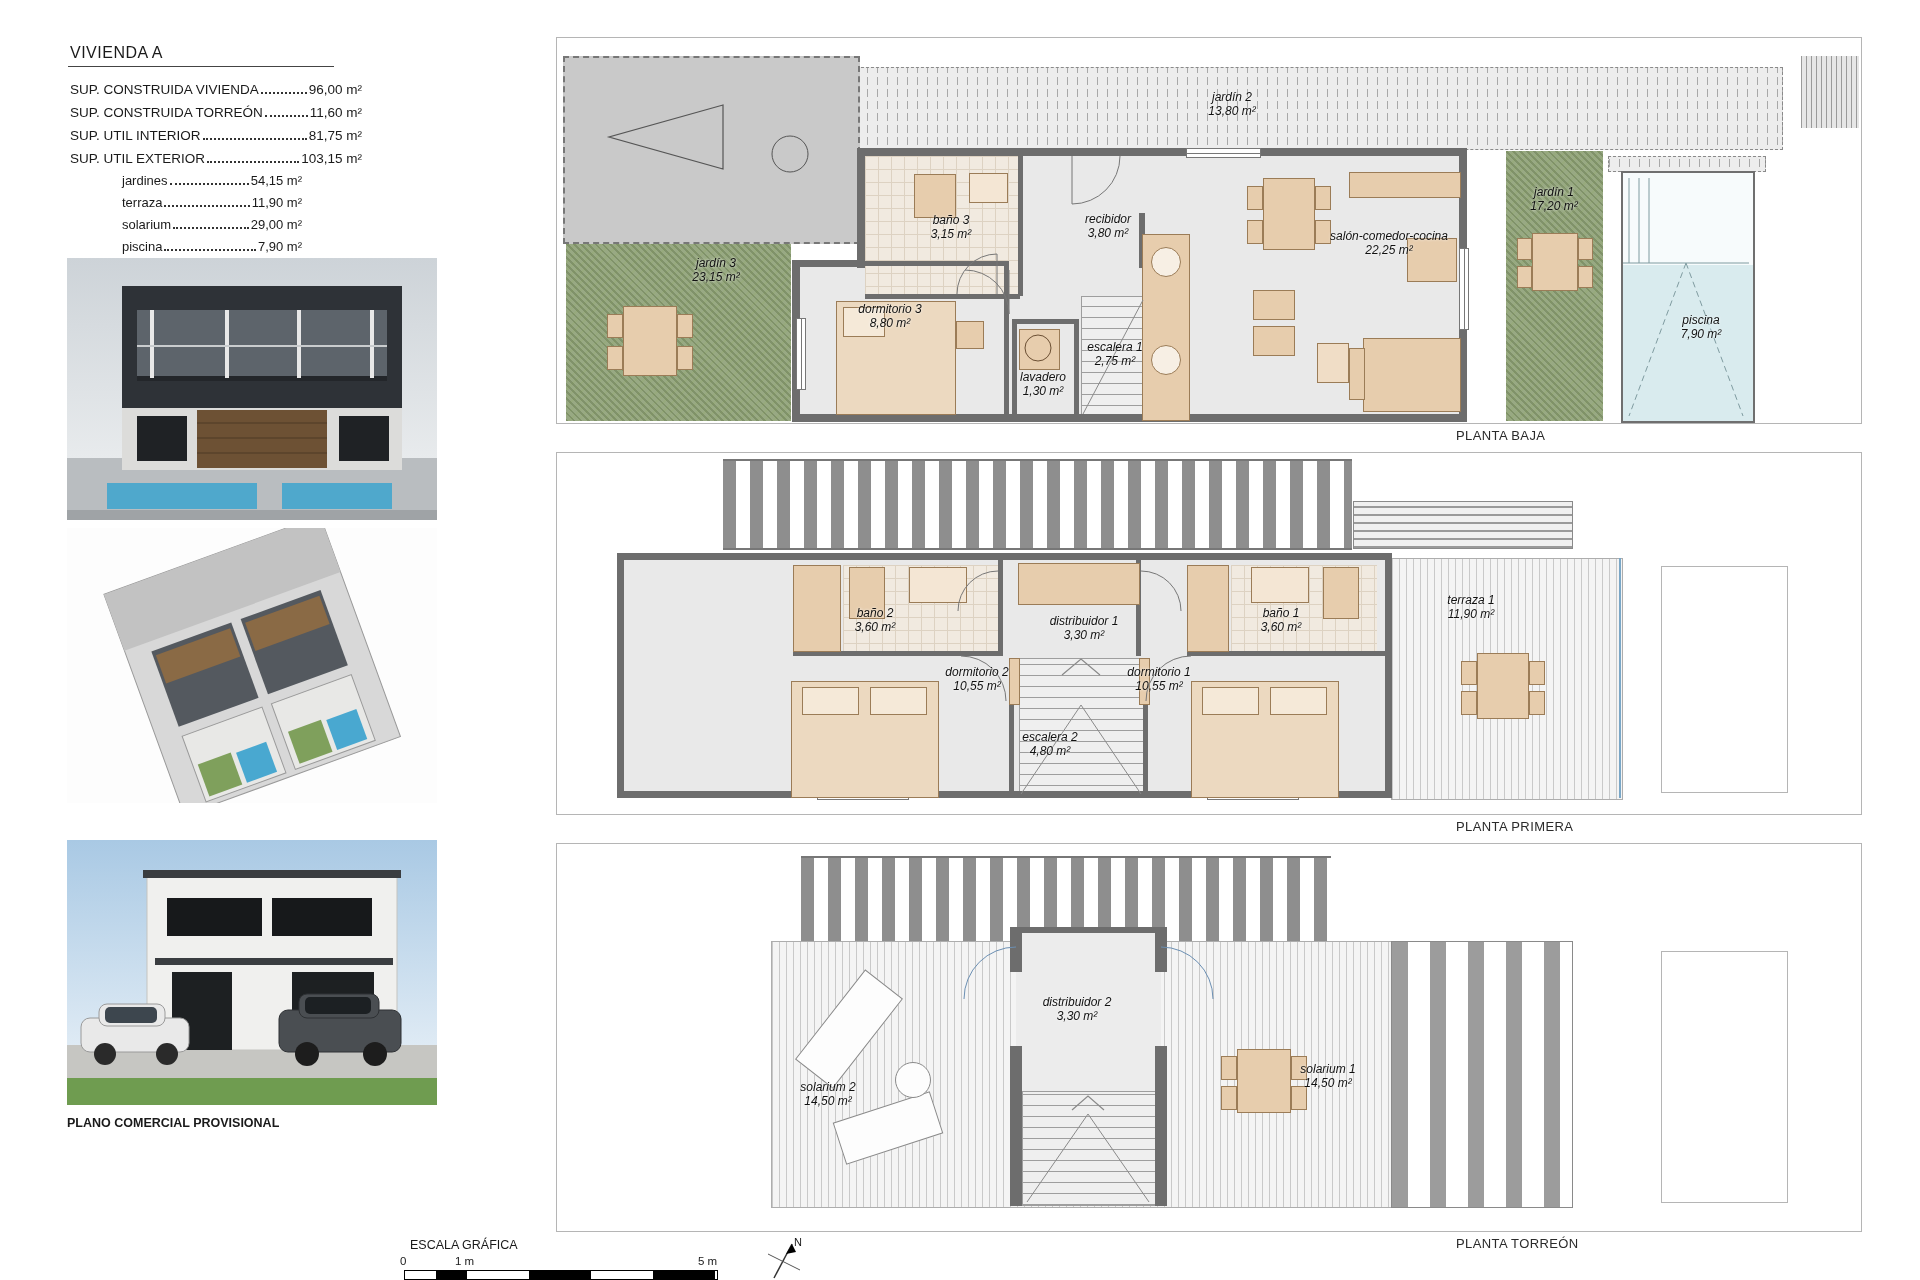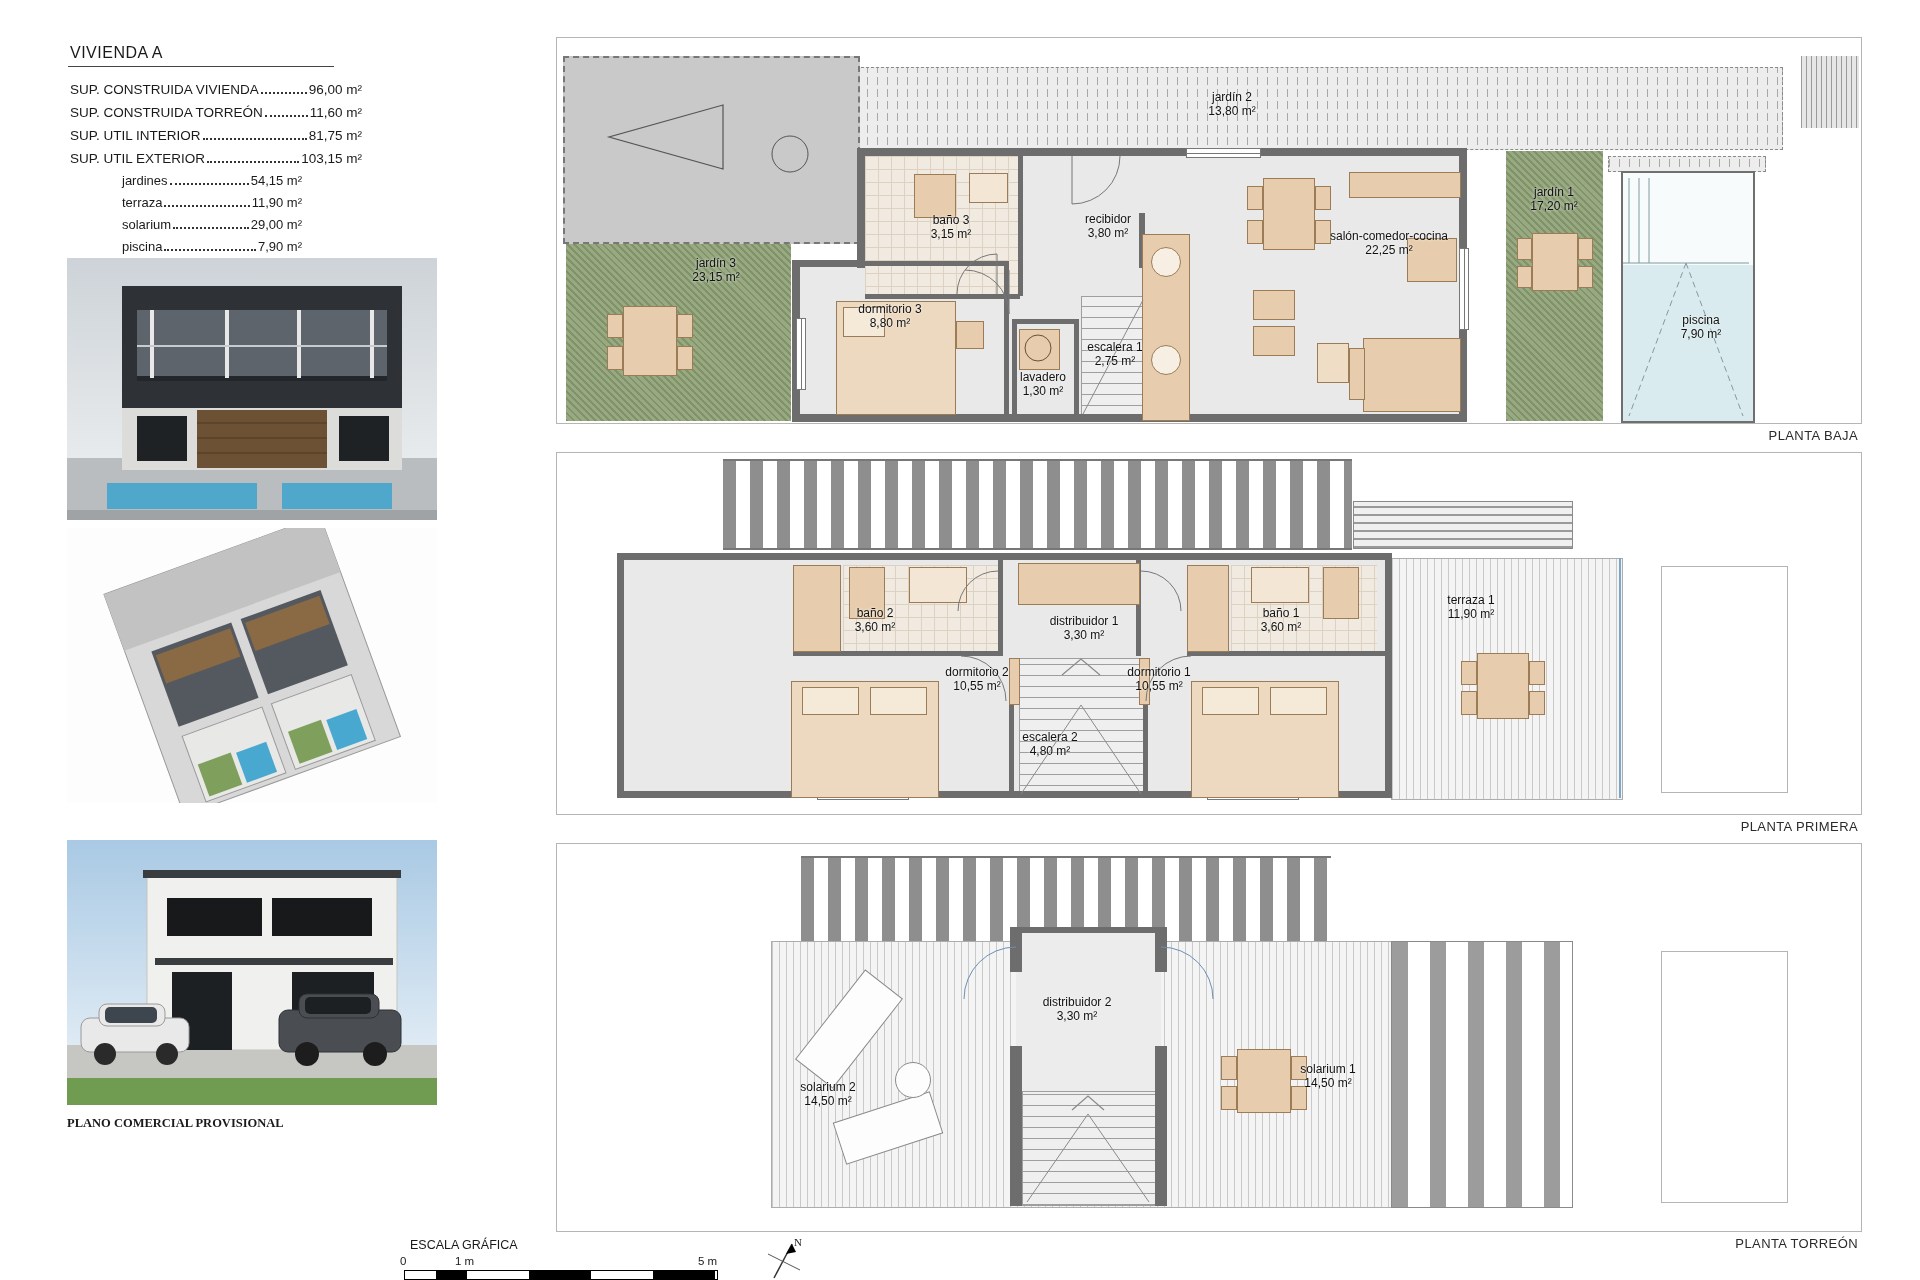--- a/index.html
+++ b/index.html
@@ -1,31 +1,31 @@
 <!DOCTYPE html>
 <html><head>
 <meta charset="utf-8">
 <style>
   html,body{margin:0;padding:0;background:#fff;}
   body{width:1920px;height:1280px;position:relative;overflow:hidden;
        font-family:"Liberation Sans", sans-serif;color:#1a1a1a;}
-  .abs{position:absolute;font-family:Liberation Serif, serif;}
+  .abs{position:absolute;}
   
   .info-title{position:absolute;left:70px;top:44px;font-size:16px;letter-spacing:.5px;}
   .info-underline{position:absolute;left:68px;top:66px;width:266px;height:1px;background:#444;}
   .info-rows{position:absolute;left:70px;top:74px;width:292px;}
   .info-row{display:flex;align-items:flex-end;height:23px;font-size:13.5px;}
   .info-sub{position:absolute;left:122px;top:166px;width:180px;text-align:center;}
   .info-sub .info-row{height:22px;font-size:13px;}
   .dots{flex:1;border-bottom:2px dotted #333;margin:0 2px 3px 2px;}
   
   .plan{position:absolute;background:#fff;border:1px solid #b5b5b5;}
-  .plan-label{position:absolute;width:402px;text-align:right;font-size:13px;color:#2b2b2b;letter-spacing:.4px;}
+  .plan-label{position:absolute;width:402px;text-align:left;font-size:13px;color:#2b2b2b;letter-spacing:.4px;}
   .room-label{position:absolute;transform:translate(-50%,-50%);text-align:center;font-size:12px;
-              line-height:1.15;white-space:nowrap;color:#111;text-shadow:0 0 3px rgba(255,255,255,.95);z-index:30;}
+              line-height:1.15;white-space:nowrap;color:#111;text-shadow:0 0 3px rgba(255,255,255,.95);z-index:30;font-style:italic;}
   .wall{position:absolute;background:#6d6d6d;z-index:6;}
   .floor{position:absolute;background:#e9e9e9;z-index:2;}
   .tile{position:absolute;background:#f1eae0;z-index:3;
         background-image:linear-gradient(#ddd2c2 1px,transparent 1px),linear-gradient(90deg,#ddd2c2 1px,transparent 1px);
         background-size:13px 13px;}
   .green{position:absolute;background-color:#98a983;z-index:2;
          background-image:repeating-linear-gradient(45deg,rgba(74,94,50,.30) 0 2px,transparent 2px 5px),
                           repeating-linear-gradient(-45deg,rgba(150,170,120,.55) 0 2px,transparent 2px 6px);}
   .hatchv{position:absolute;background:#ededed;z-index:1;
           background-image:repeating-linear-gradient(0deg,#ededed 0 4px,transparent 4px 12px),

